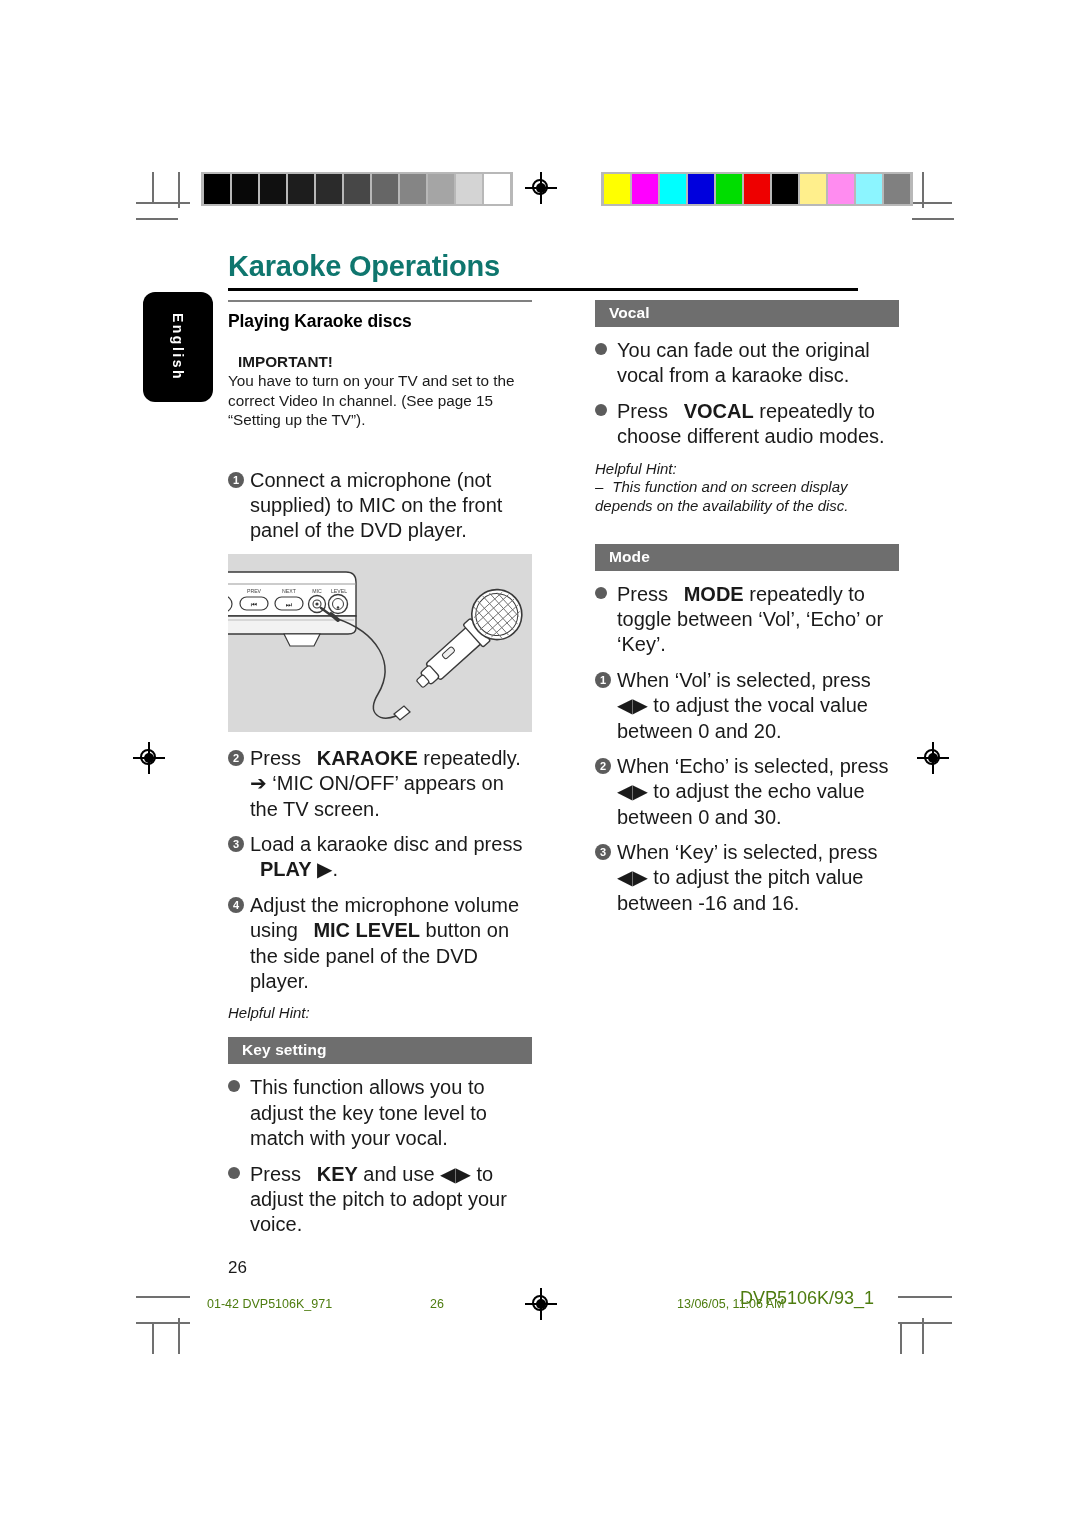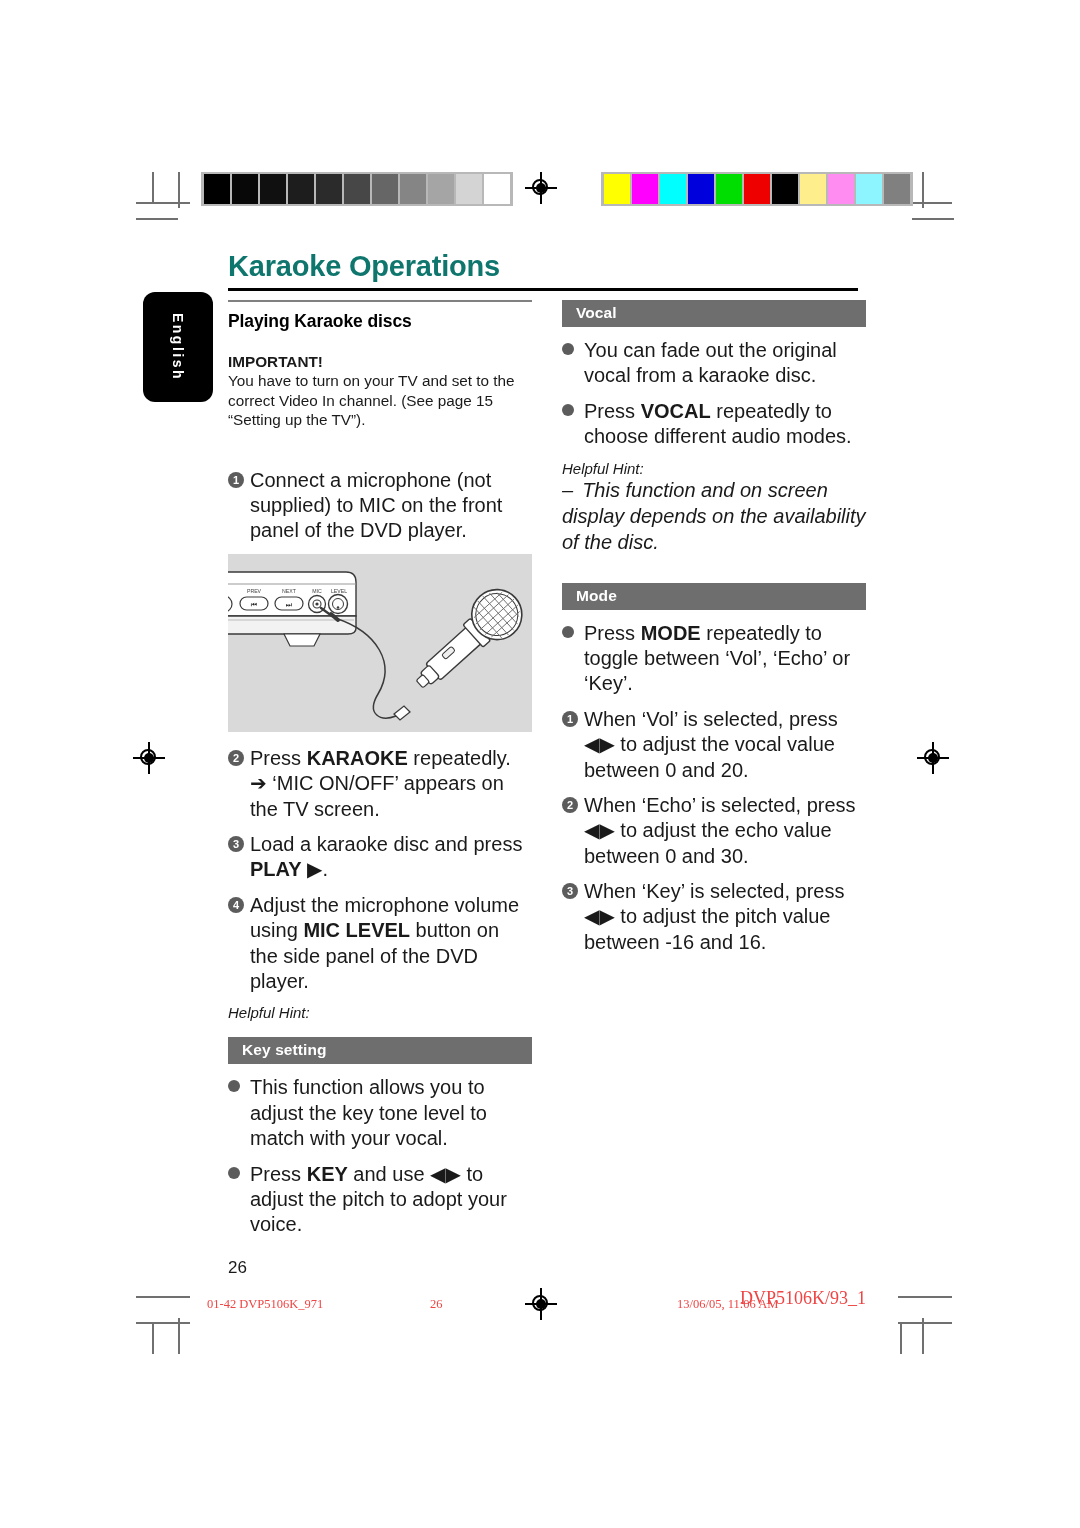--- a/index.html
+++ b/index.html
@@ -91,21 +91,21 @@
     font-size: 14px;
     font-weight: bold;
     letter-spacing: 2.5px;
   }
 
   .col {
     position: absolute;
     width: 304px;
   }
   .col-left  { left: 228px; top: 300px; }
-  .col-right { left: 562px; top: 300px; }
+  .col-right { left: 595px; top: 300px; }
 
   .section-rule {
     height: 2px;
     background: #808080;
     margin-bottom: 9px;
   }
   .sub-head {
     font-size: 17.5px;
     font-weight: bold;
     color: #000;
@@ -121,21 +121,21 @@
     padding: 4px 0 5px 14px;
     letter-spacing: 0.1px;
   }
 
   p.body {
     font-size: 15.3px;
     line-height: 1.27;
     margin: 0 0 11px 0;
     color: #1a1a1a;
   }
-  .strong { font-weight: bold; }
+  .strong { font-weight: bold; margin-left: 10px; }
 
   .item {
     display: flex;
     margin: 0 0 10px 0;
     align-items: flex-start;
   }
   .marker {
     flex: 0 0 auto;
     width: 22px;
     padding-top: 2px;
@@ -165,21 +165,21 @@
   }
 
   .hint-title {
     font-style: italic;
     font-size: 15px;
     margin: 4px 0 0 0;
     color: #1a1a1a;
   }
   .hint-body {
     font-style: italic;
-    font-size: 20px;
+    font-size: 15px;
     line-height: 1.3;
     margin: 0 0 12px 0;
     color: #1a1a1a;
   }
   .dash { margin-right: 9px; }
 
   .block-gap { height: 16px; }
   .band-gap  { height: 11px; }
 
   
@@ -197,22 +197,21 @@
     left: 228px; top: 1258px;
     font-size: 17px;
     color: #1a1a1a;
   }
   .footer-rule-l { position: absolute; left: 136px; top: 1296px; width: 54px; height: 2px; background: #707070; }
   .footer-rule-r { position: absolute; left: 898px; top: 1296px; width: 54px; height: 2px; background: #707070; }
 
   .footer-txt {
     position: absolute;
     font-size: 12.5px;
-    color: #ef4444;
-    font-family: Liberation Serif, serif;
+    color: #4d7c0f;
   }
   .f-left   { left: 207px; top: 1297px; }
   .f-mid    { left: 430px; top: 1297px; }
   .f-date   { left: 677px; top: 1297px; }
   .f-doc    { left: 740px; top: 1288px; font-size: 18px; }
 </style>
 </head>
 <body>
 
 <div class="crop-h" style="left:136px; top:202px; width:54px;"></div>

